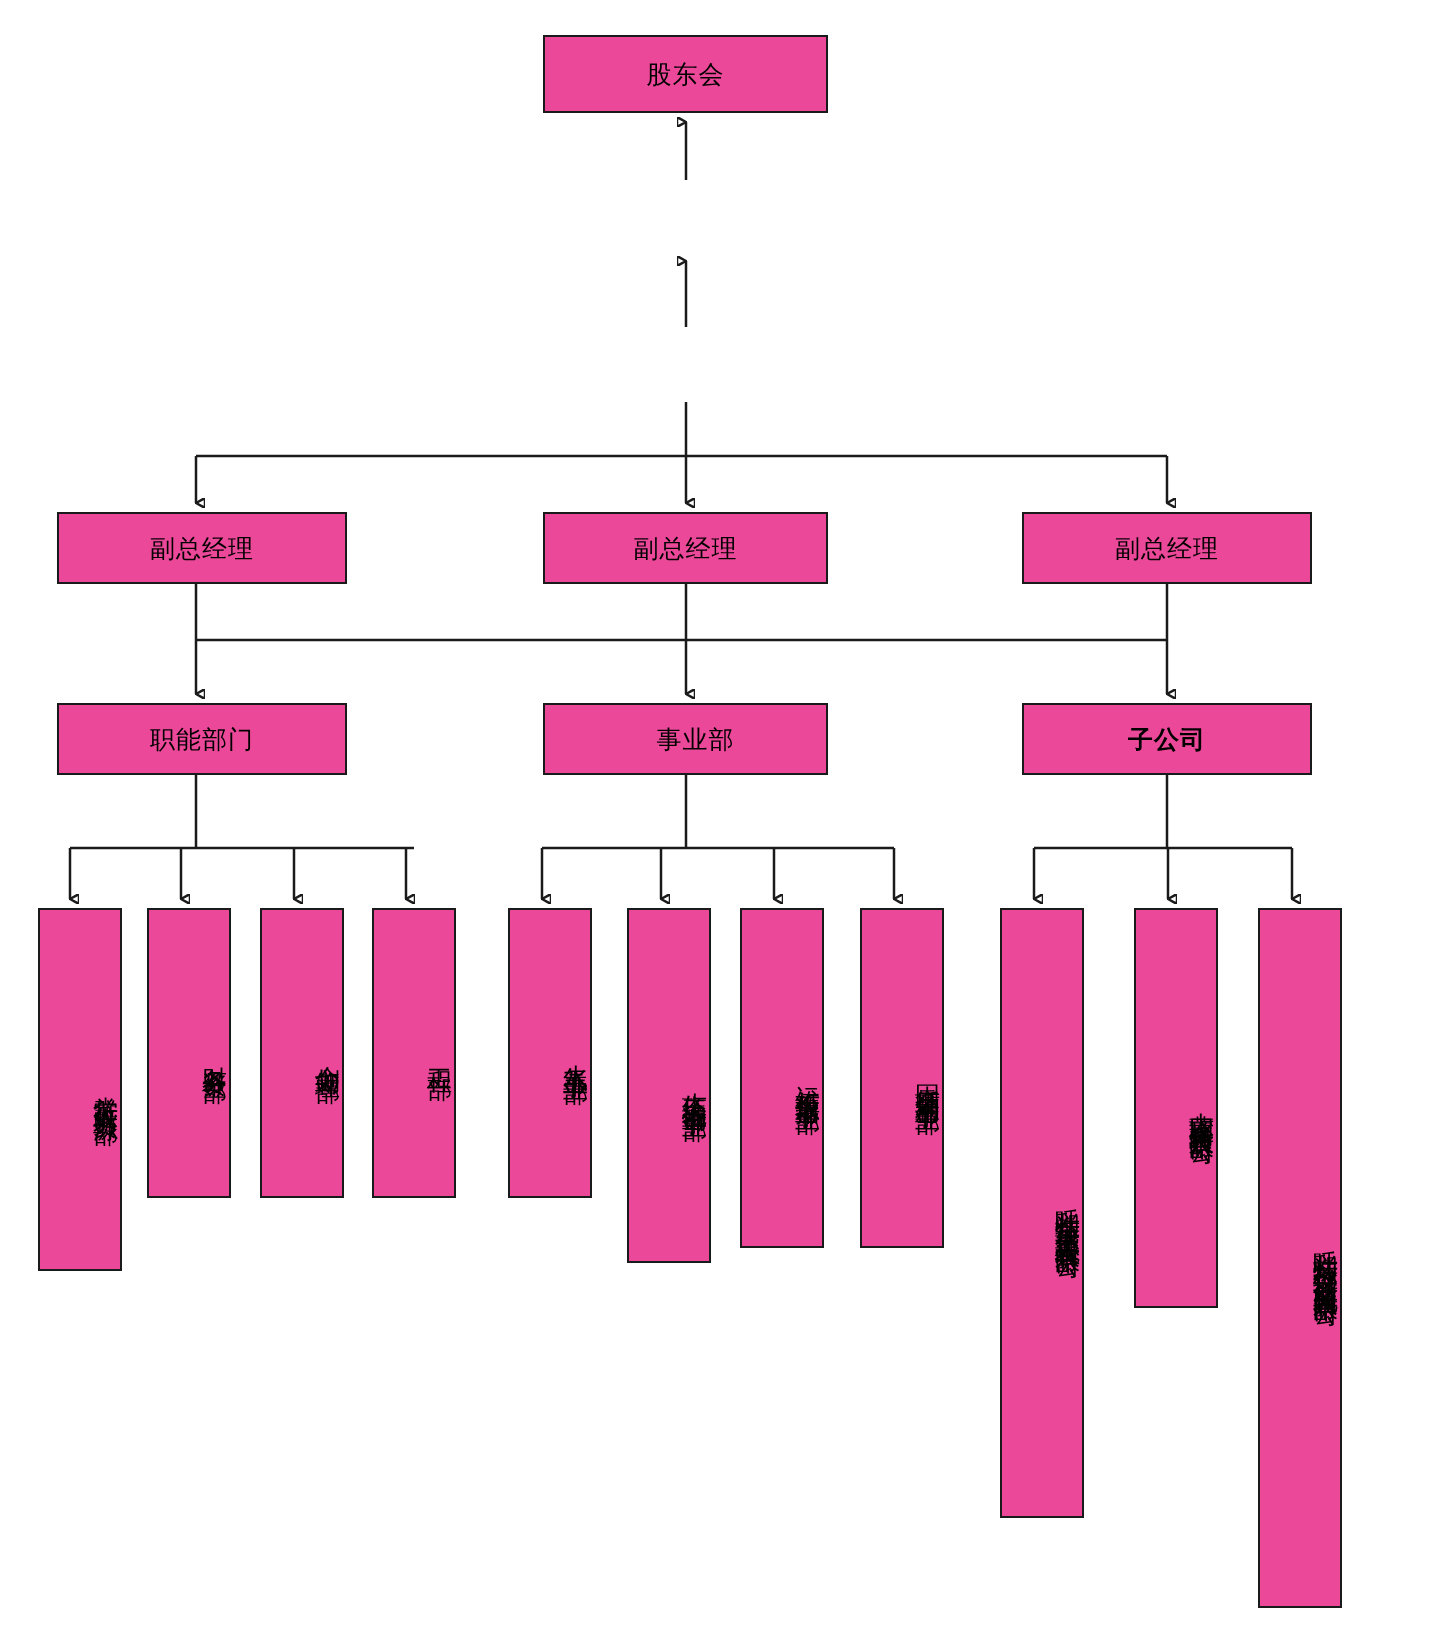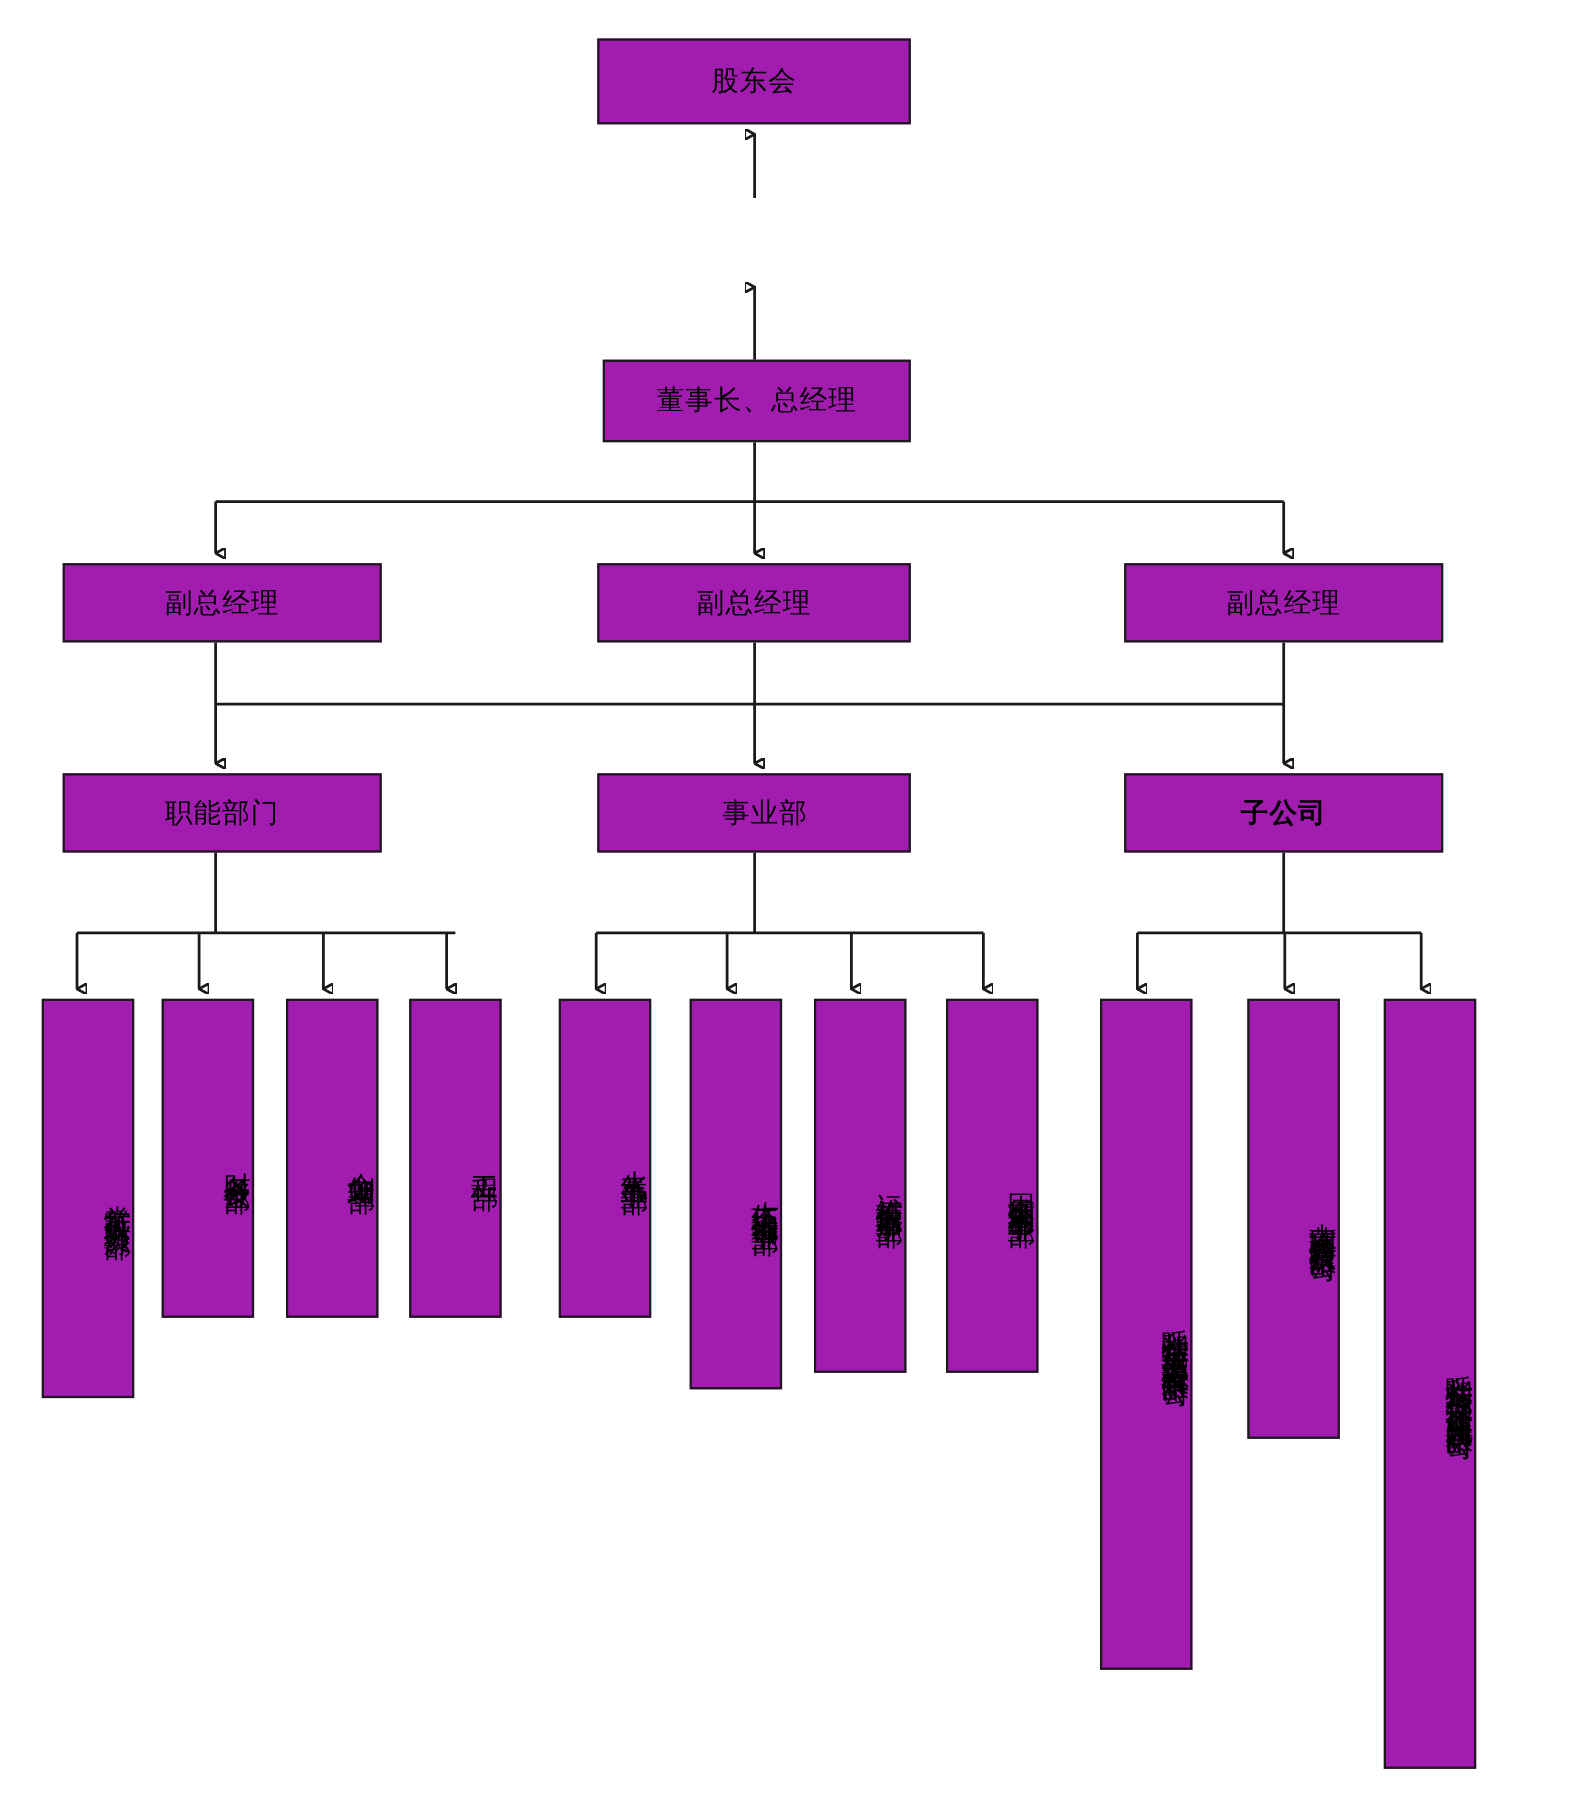--- a/index.html
+++ b/index.html
@@ -15,21 +15,21 @@
     position: relative;
     width: 1445px;
     height: 1650px;
     background: #ffffff;
     overflow: hidden;
   }
   .node {
     position: absolute;
     box-sizing: border-box;
     border: 2.5px solid #1a1a1a;
-    background: #a21caf;
+    background: #ec4899;
     display: flex;
     align-items: center;
     justify-content: center;
     text-align: center;
     line-height: 1.15;
     z-index: 2;
   }
   .node.horiz {
     font-size: 25px;
     letter-spacing: 1px;
@@ -103,23 +103,20 @@
     <path d="M1034,848 L1034,899" marker-end="url(#arrowDown)"></path>
     <path d="M1168,848 L1168,899" marker-end="url(#arrowDown)"></path>
     <path d="M1292,848 L1292,899" marker-end="url(#arrowDown)"></path>
   </svg>
 
   <div class="node horiz" style="left:543px; top:35px; width:285px; height:78px;">
     <span>股东会</span>
   </div>
 
 
-  <div class="node horiz" style="left:548px; top:327px; width:280px; height:75px;">
-    <span>董事长、总经理</span>
-  </div>
 
   <div class="node horiz" style="left:57px; top:512px; width:290px; height:72px;">
     <span>副总经理</span>
   </div>
 
   <div class="node horiz" style="left:543px; top:512px; width:285px; height:72px;">
     <span>副总经理</span>
   </div>
 
   <div class="node horiz" style="left:1022px; top:512px; width:290px; height:72px;">

